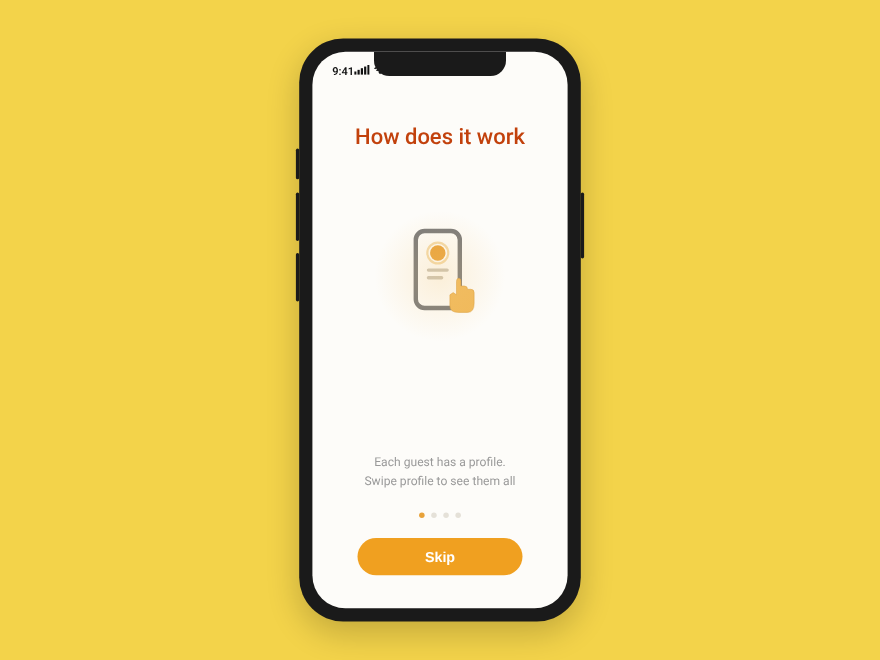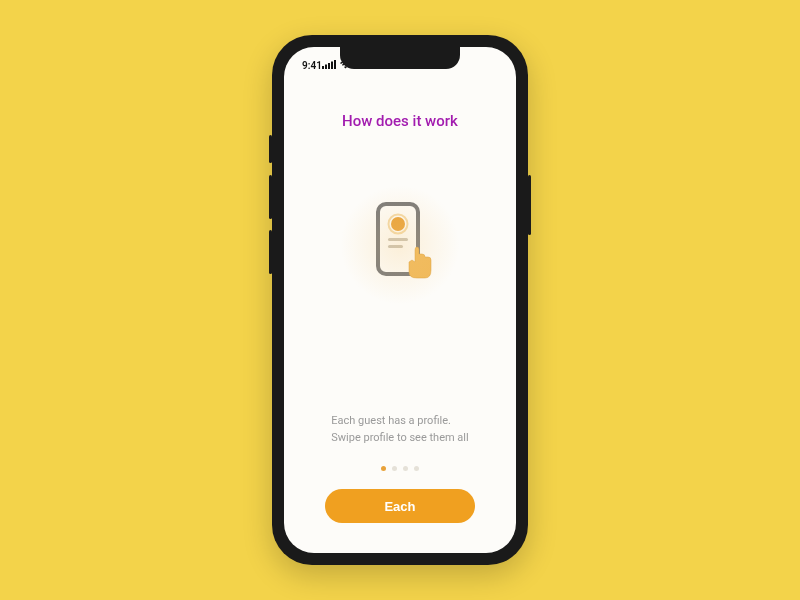--- a/index.html
+++ b/index.html
@@ -66,23 +66,23 @@
   }
   .status-right { display: flex; align-items: center; gap: 3px; }
   .content {
     flex: 1;
     display: flex;
     flex-direction: column;
     align-items: center;
     padding: 20px 20px 30px;
   }
   .title {
-    font-size: 15px;
+    font-size: 20px;
     font-weight: 500;
-    color: #a21caf;
+    color: #c2410c;
     margin-top: 15px;
   }
   .illustration {
     margin-top: 55px;
     width: 120px;
     height: 120px;
     position: relative;
     display: flex;
     align-items: center;
     justify-content: center;
@@ -92,21 +92,21 @@
     width: 120px;
     height: 120px;
     border-radius: 50%;
     background: radial-gradient(circle, rgba(245,200,120,0.25) 0%, rgba(245,200,120,0) 70%);
   }
   .desc {
     margin-top: auto;
     font-size: 11px;
     line-height: 1.5;
     color: #9a9a9a;
-    text-align: left;
+    text-align: center;
   }
   .dots {
     margin-top: 20px;
     display: flex;
     gap: 6px;
   }
   .dot {
     width: 5px;
     height: 5px;
     border-radius: 50%;
@@ -193,16 +193,16 @@
         <div>Swipe profile to see them all</div>
       </div>
 
       <div class="dots">
         <span class="dot active"></span>
         <span class="dot"></span>
         <span class="dot"></span>
         <span class="dot"></span>
       </div>
 
-      <button class="skip-btn">Each</button>
+      <button class="skip-btn">Skip</button>
     </div>
   </div>
 </div>
 
 </body></html>

